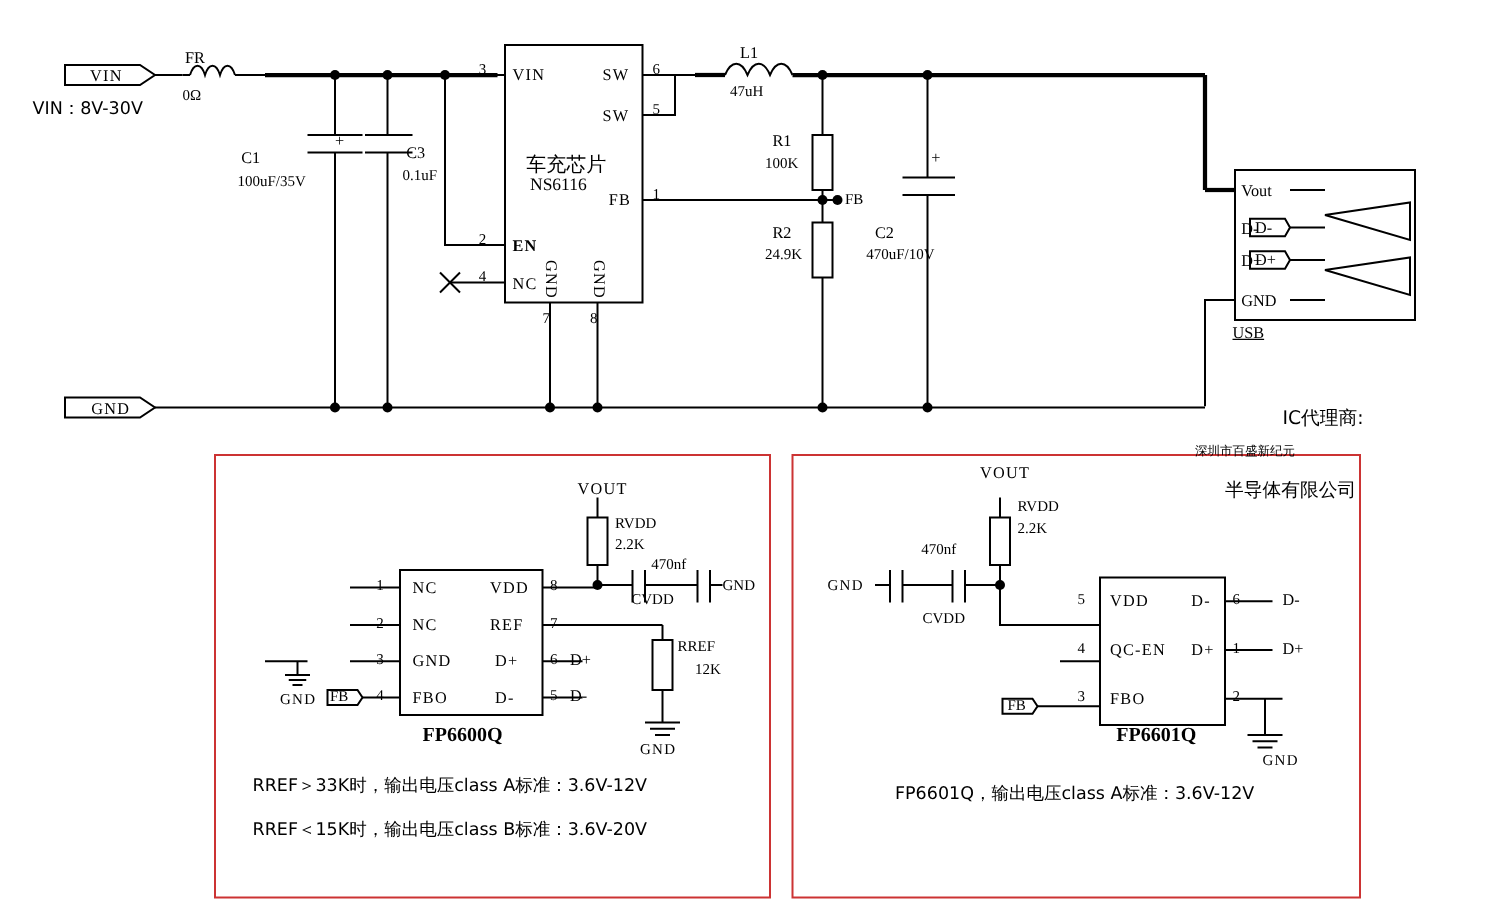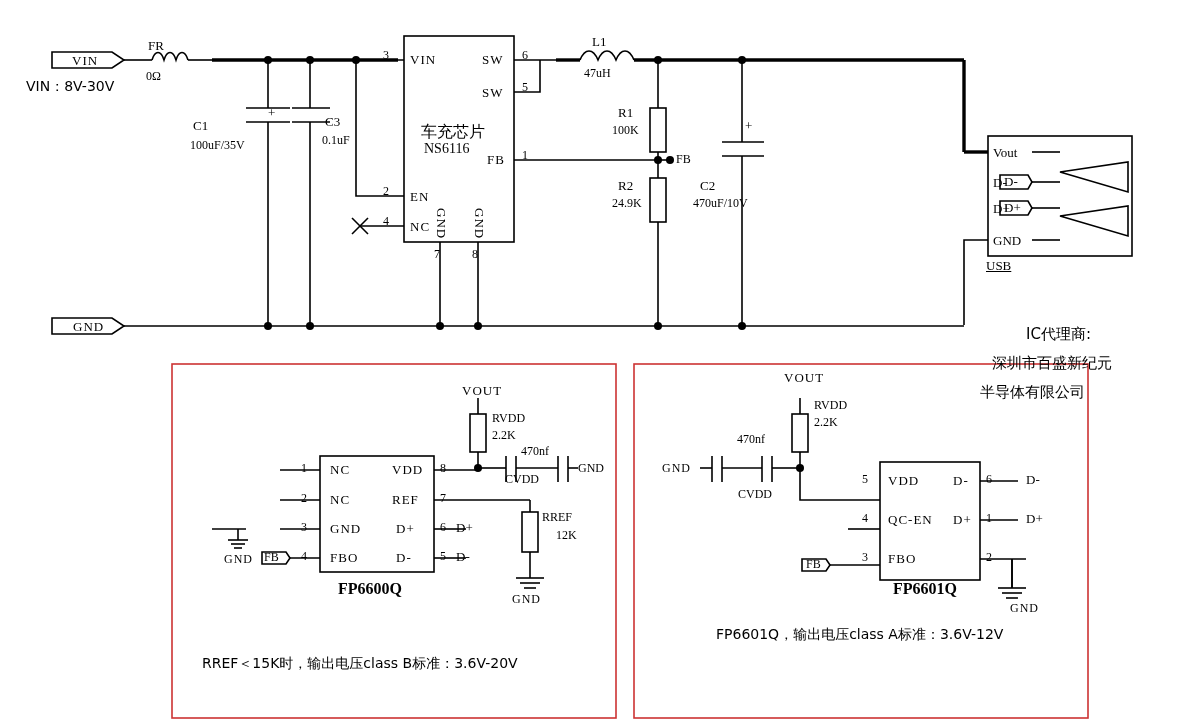--- a/index.html
+++ b/index.html
@@ -204,21 +204,21 @@
 <div class="lbl" style="left:383px;top:48px;font-size:12px;">3</div>
 <div class="lbl" style="left:383px;top:184px;font-size:12px;">2</div>
 <div class="lbl" style="left:383px;top:214px;font-size:12px;">4</div>
 <div class="lbl" style="left:522px;top:48px;font-size:12px;">6</div>
 <div class="lbl" style="left:522px;top:80px;font-size:12px;">5</div>
 <div class="lbl" style="left:522px;top:148px;font-size:12px;">1</div>
 <div class="lbl" style="left:434px;top:247px;font-size:12px;">7</div>
 <div class="lbl" style="left:472px;top:247px;font-size:12px;">8</div>
 
 <div class="lbl" style="left:410px;top:52px;font-size:13px;letter-spacing:1px;">VIN</div>
-<div class="lbl" style="left:410px;top:189px;font-size:13px;letter-spacing:1px;">EN</div>
+<div class="lbl" style="left:410px;top:189px;font-size:13px;letter-spacing:1px;font-weight:bold;">EN</div>
 <div class="lbl" style="left:410px;top:219px;font-size:13px;letter-spacing:1px;">NC</div>
 <div class="lbl" style="left:482px;top:52px;font-size:13px;letter-spacing:1px;">SW</div>
 <div class="lbl" style="left:482px;top:85px;font-size:13px;letter-spacing:1px;">SW</div>
 <div class="lbl" style="left:487px;top:152px;font-size:13px;letter-spacing:1px;">FB</div>
 <div class="lbl" style="left:433px;top:208px;font-size:13px;writing-mode:vertical-rl;letter-spacing:1px;">GND</div>
 <div class="lbl" style="left:471px;top:208px;font-size:13px;writing-mode:vertical-rl;letter-spacing:1px;">GND</div>
 
 <div class="lbl" style="left:592px;top:34px;font-size:13px;">L1</div>
 <div class="lbl" style="left:584px;top:66px;font-size:12px;">47uH</div>
 
@@ -236,21 +236,21 @@
 <div class="lbl" style="left:993px;top:175px;font-size:13px;">D-</div>
 <div class="lbl" style="left:993px;top:201px;font-size:13px;">D+</div>
 <div class="lbl" style="left:993px;top:233px;font-size:13px;">GND</div>
 <div class="lbl" style="left:1004px;top:174px;font-size:13px;">D-</div>
 <div class="lbl" style="left:1004px;top:200px;font-size:13px;">D+</div>
 <div class="lbl" style="left:986px;top:258px;font-size:13px;text-decoration:underline;">USB</div>
 
 <div class="lbl" style="left:73px;top:319px;font-size:13px;letter-spacing:1px;">GND</div>
 
 <div class="lbl cn" style="left:980px;top:325px;font-size:15px;margin-left:46px;">IC代理商:</div>
-<div class="lbl cn" style="left:992px;top:354px;font-size:15px;">深圳市百盛新纪元</div>
+<div class="lbl cn" style="left:956px;top:354px;font-size:10px;">深圳市百盛新纪元</div>
 <div class="lbl cn" style="left:980px;top:383px;font-size:15px;">半导体有限公司</div>
 
 <div class="lbl" style="left:462px;top:383px;font-size:13px;letter-spacing:1px;">VOUT</div>
 <div class="lbl" style="left:492px;top:411px;font-size:12px;">RVDD</div>
 <div class="lbl" style="left:492px;top:428px;font-size:12px;">2.2K</div>
 <div class="lbl" style="left:521px;top:444px;font-size:12px;">470nf</div>
 <div class="lbl" style="left:505px;top:472px;font-size:12px;">CVDD</div>
 <div class="lbl" style="left:578px;top:461px;font-size:12px;">GND</div>
 
 <div class="lbl" style="left:301px;top:461px;font-size:12px;">1</div>
@@ -274,20 +274,21 @@
 <div class="lbl" style="left:440px;top:549px;font-size:12px;">5</div>
 <div class="lbl" style="left:456px;top:520px;font-size:13px;">D+</div>
 <div class="lbl" style="left:456px;top:549px;font-size:13px;">D-</div>
 
 <div class="lbl" style="left:542px;top:510px;font-size:12px;">RREF</div>
 <div class="lbl" style="left:542px;top:528px;font-size:12px;margin-left:14px;">12K</div>
 <div class="lbl" style="left:512px;top:592px;font-size:12px;letter-spacing:1px;">GND</div>
 <div class="lbl" style="left:224px;top:552px;font-size:12px;letter-spacing:1px;">GND</div>
 <div class="lbl" style="left:264px;top:550px;font-size:12px;">FB</div>
 <div class="lbl" style="left:338px;top:580px;font-size:16px;font-weight:bold;">FP6600Q</div>
+<div class="lbl cn" style="left:202px;top:620px;font-size:14px;">RREF＞33K时，输出电压class A标准：3.6V-12V</div>
 <div class="lbl cn" style="left:202px;top:655px;font-size:14px;">RREF＜15K时，输出电压class B标准：3.6V-20V</div>
 
 <div class="lbl" style="left:784px;top:370px;font-size:13px;letter-spacing:1px;">VOUT</div>
 <div class="lbl" style="left:814px;top:398px;font-size:12px;">RVDD</div>
 <div class="lbl" style="left:814px;top:415px;font-size:12px;">2.2K</div>
 <div class="lbl" style="left:737px;top:432px;font-size:12px;">470nf</div>
 <div class="lbl" style="left:738px;top:487px;font-size:12px;">CVDD</div>
 <div class="lbl" style="left:662px;top:461px;font-size:12px;letter-spacing:1px;">GND</div>
 
 <div class="lbl" style="left:862px;top:472px;font-size:12px;">5</div>

